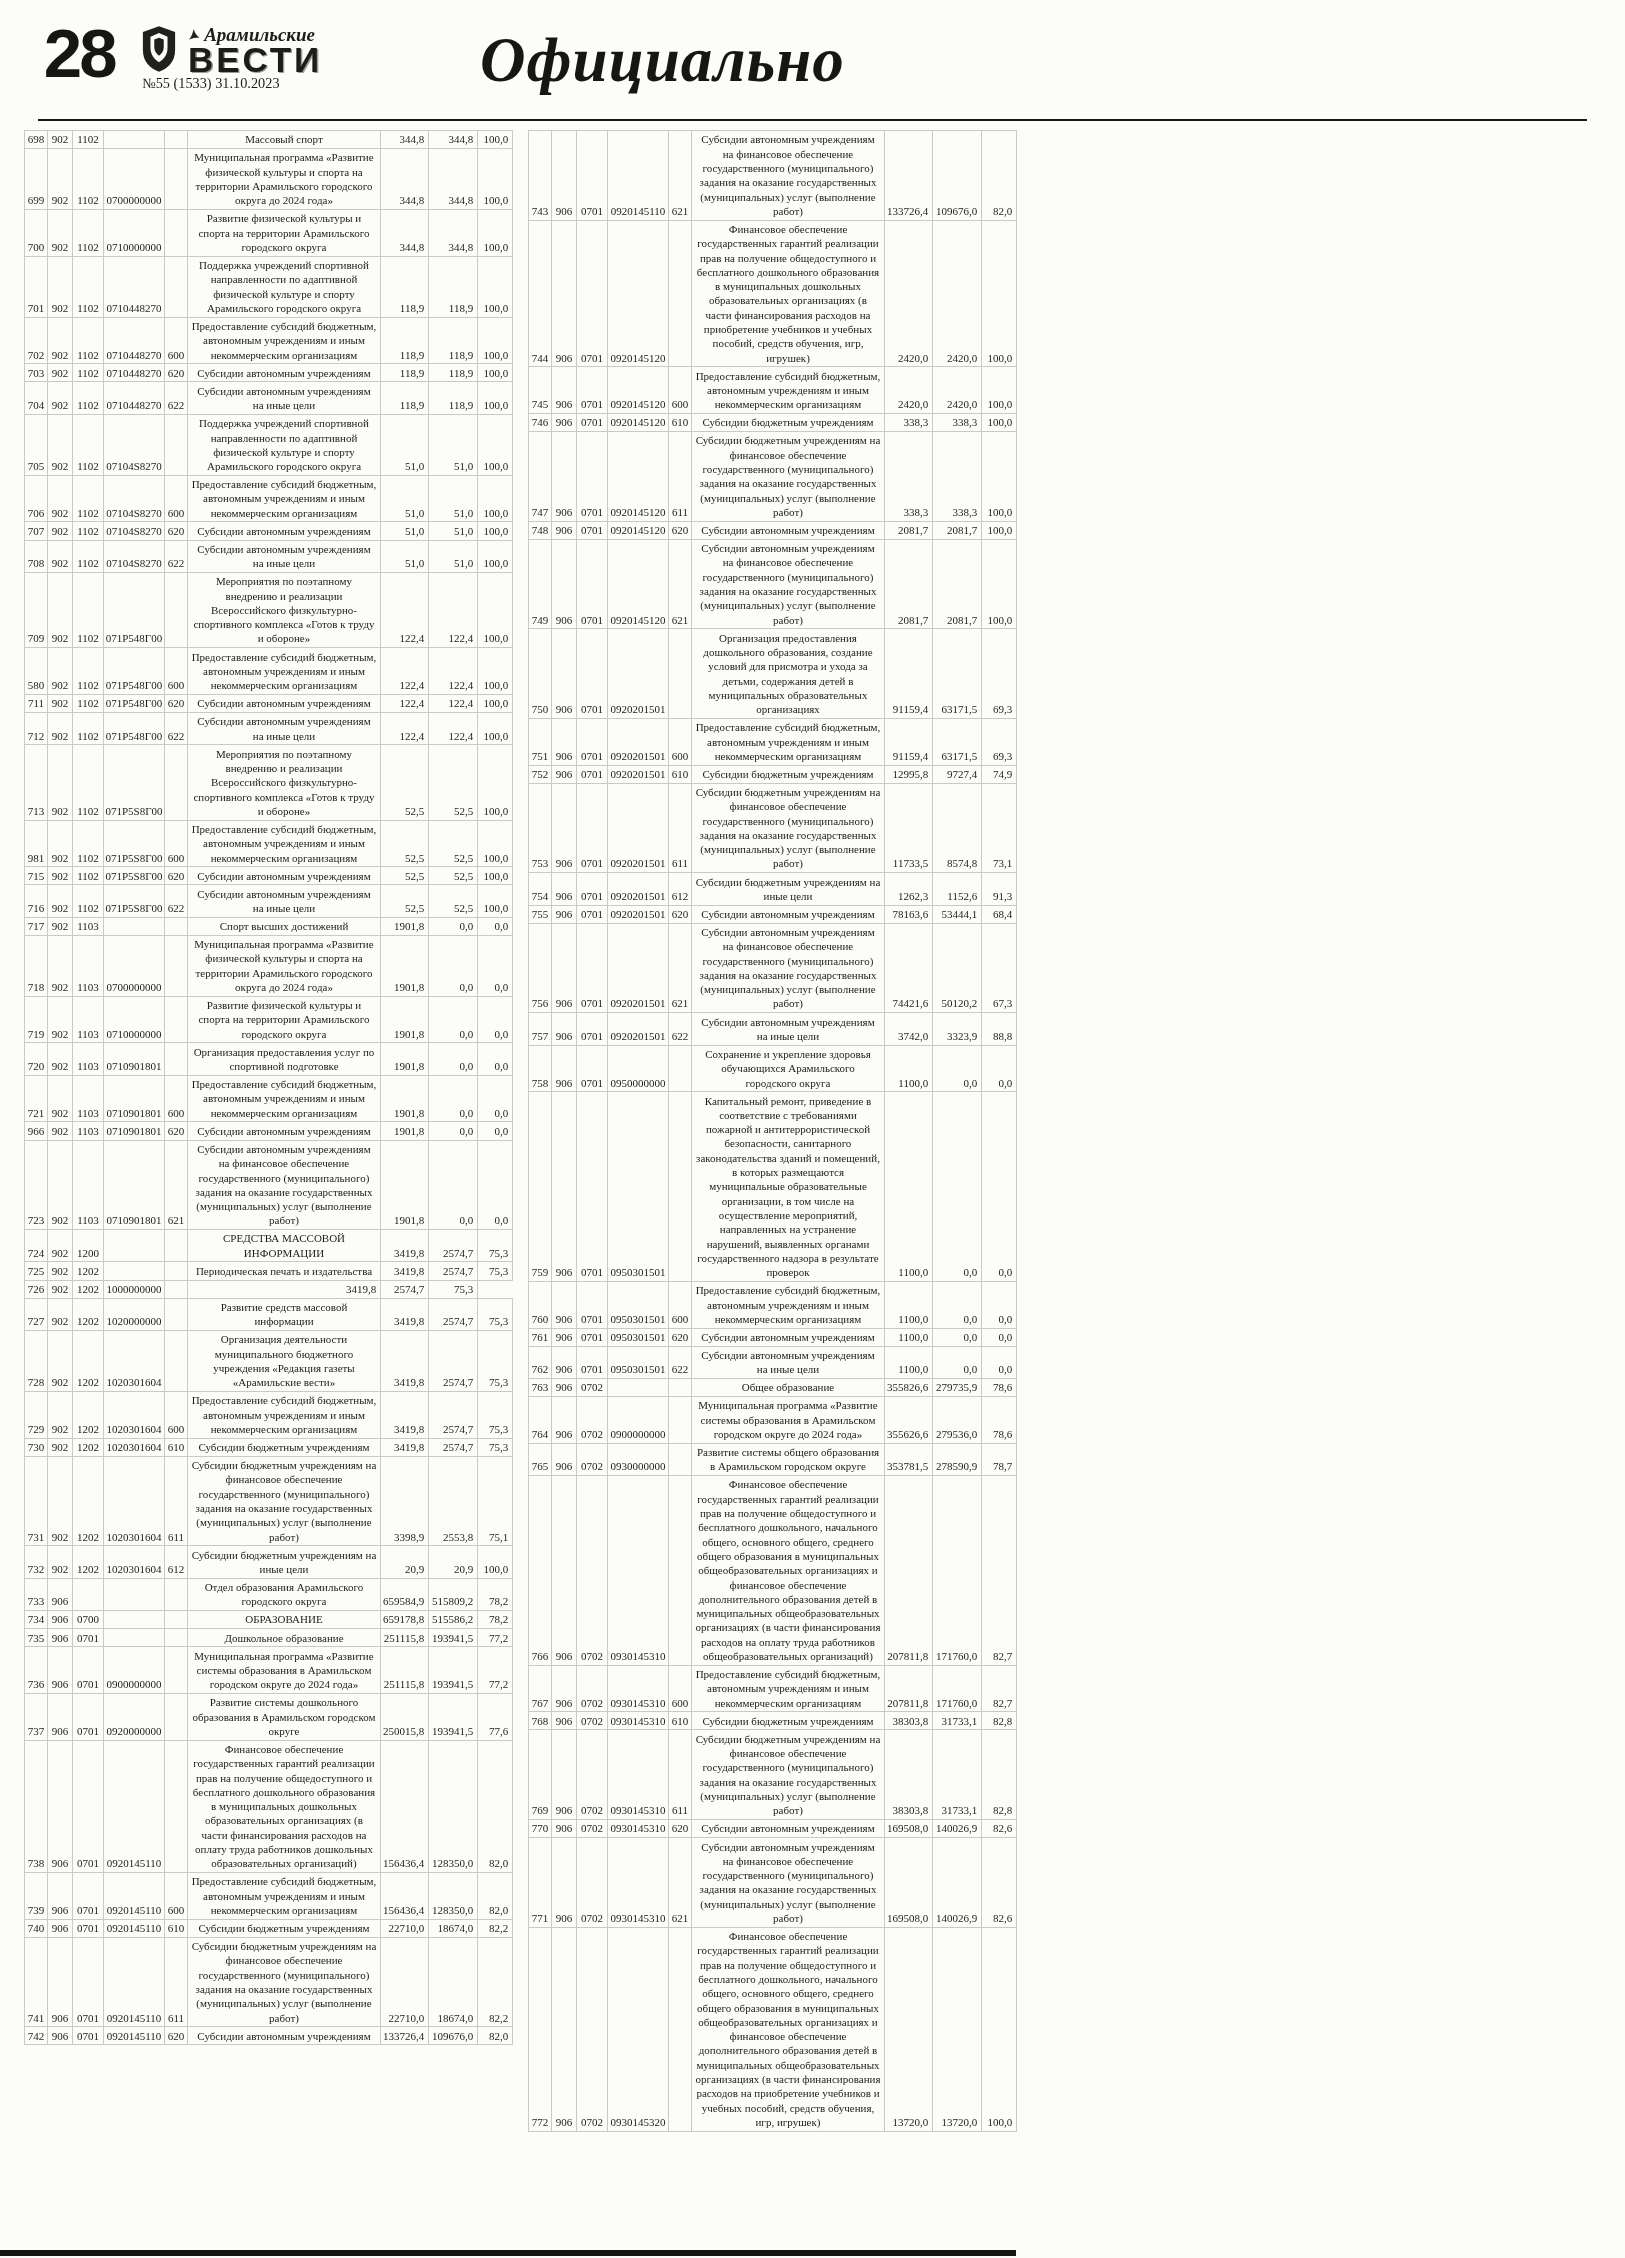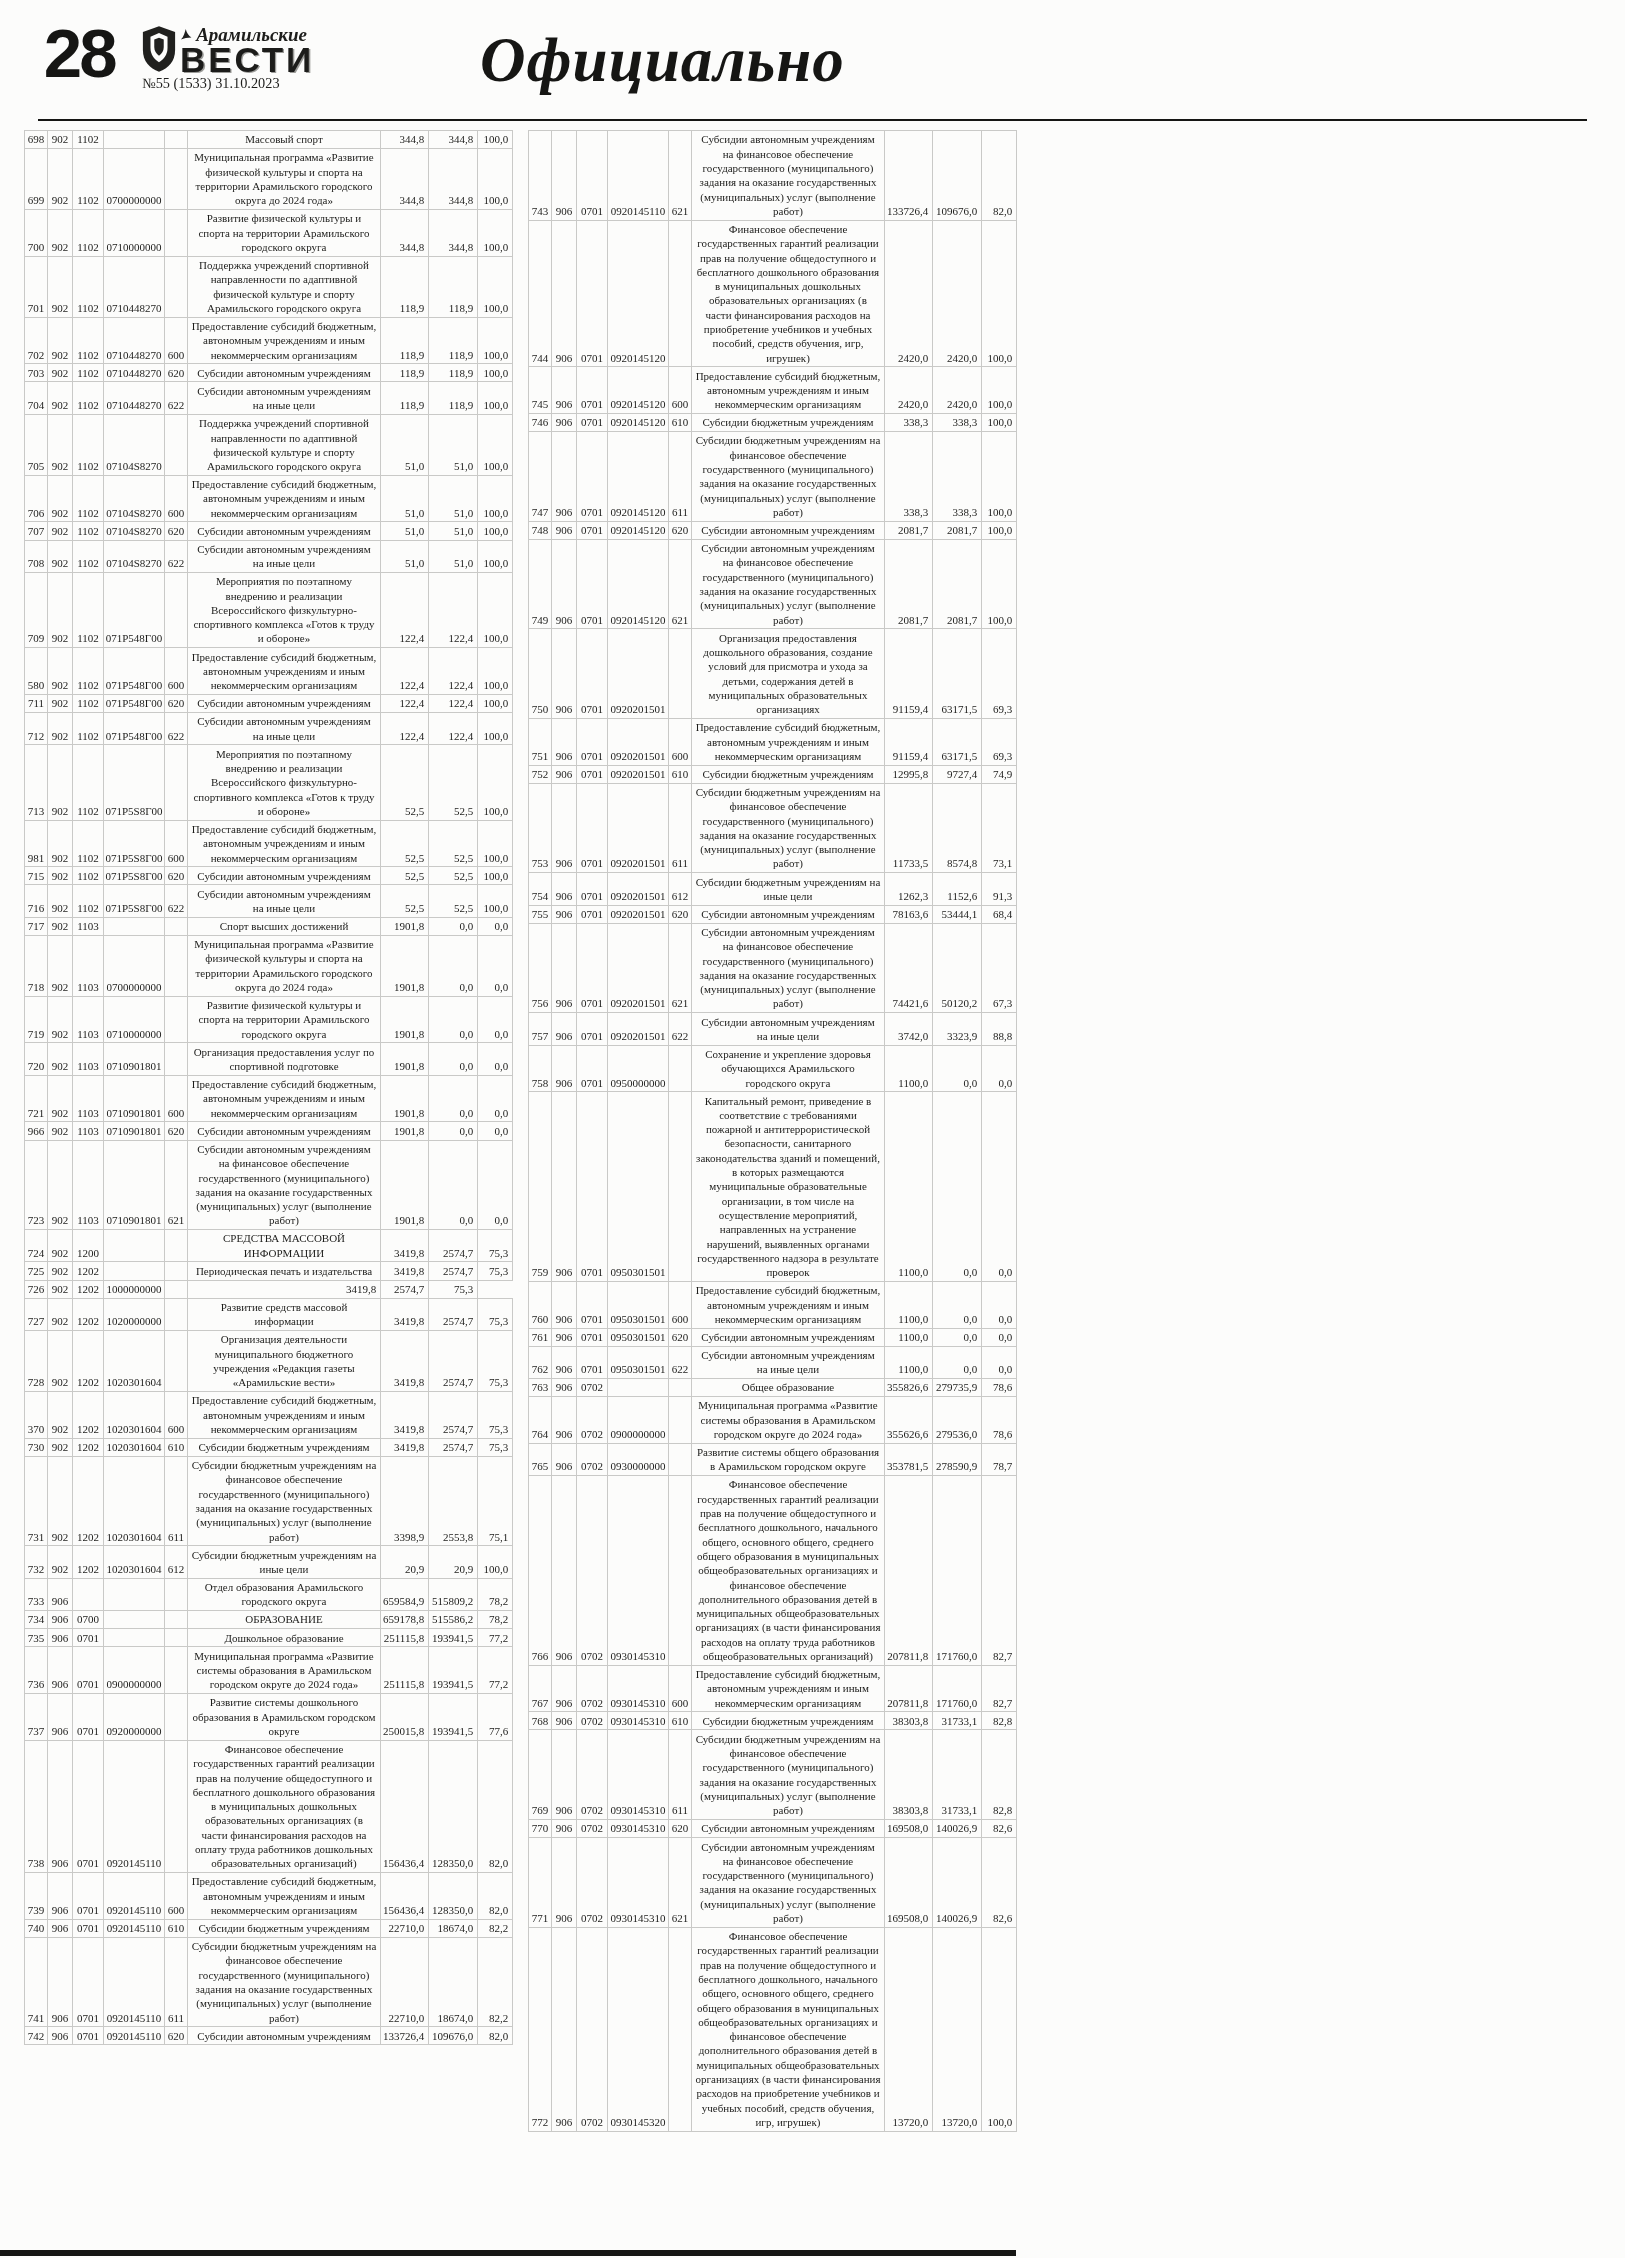--- a/index.html
+++ b/index.html
@@ -9,21 +9,21 @@
     font-family:"Liberation Serif",serif;
   }
   
   .header{position:absolute;top:25px;left:38px;right:38px;height:96px}
   .pagenum{
     position:absolute;left:5.7px;top:-5.7px;
     font-family:"Liberation Sans",sans-serif;font-weight:700;
     font-size:69px;line-height:1;letter-spacing:-2.9px;color:#161614;
   }
   .masthead{position:absolute;left:103px;top:0}
-  .mh-row{display:flex;align-items:flex-start;gap:3px}
+  .mh-row{display:flex;align-items:flex-start;gap:11px}
   .crest{width:36px;height:48px;flex:0 0 auto}
   .mh-top{display:flex;align-items:center;gap:3.8px;
     font-style:italic;font-weight:700;font-size:19px;line-height:19px}
   .laurel{width:12.4px;height:12.4px}
   .mh-bottom{
     font-family:"Liberation Sans",sans-serif;font-weight:900;
     font-size:35px;line-height:32px;letter-spacing:2.9px;color:#1c1c1a;
     text-shadow:1.4px 1.4px 0 #9b9b98;
   }
   .issue{font-size:14.3px;line-height:15.3px;margin-top:0;margin-left:1px}
@@ -420,21 +420,21 @@
         <div class="cell grbs">902</div>
         <div class="cell rzpr">1202</div>
         <div class="cell csr">1020301604</div>
         <div class="cell vr"></div>
         <div class="cell name">Организация деятельности муниципального бюджетного учреждения «Редакция газеты «Арамильские вести»</div>
         <div class="cell plan">3419,8</div>
         <div class="cell fact">2574,7</div>
         <div class="cell pct">75,3</div>
       </div>
       <div class="trow">
-        <div class="cell num">370</div>
+        <div class="cell num">729</div>
         <div class="cell grbs">902</div>
         <div class="cell rzpr">1202</div>
         <div class="cell csr">1020301604</div>
         <div class="cell vr">600</div>
         <div class="cell name">Предоставление субсидий бюджетным, автономным учреждениям и иным некоммерческим организациям</div>
         <div class="cell plan">3419,8</div>
         <div class="cell fact">2574,7</div>
         <div class="cell pct">75,3</div>
       </div>
       <div class="trow">

